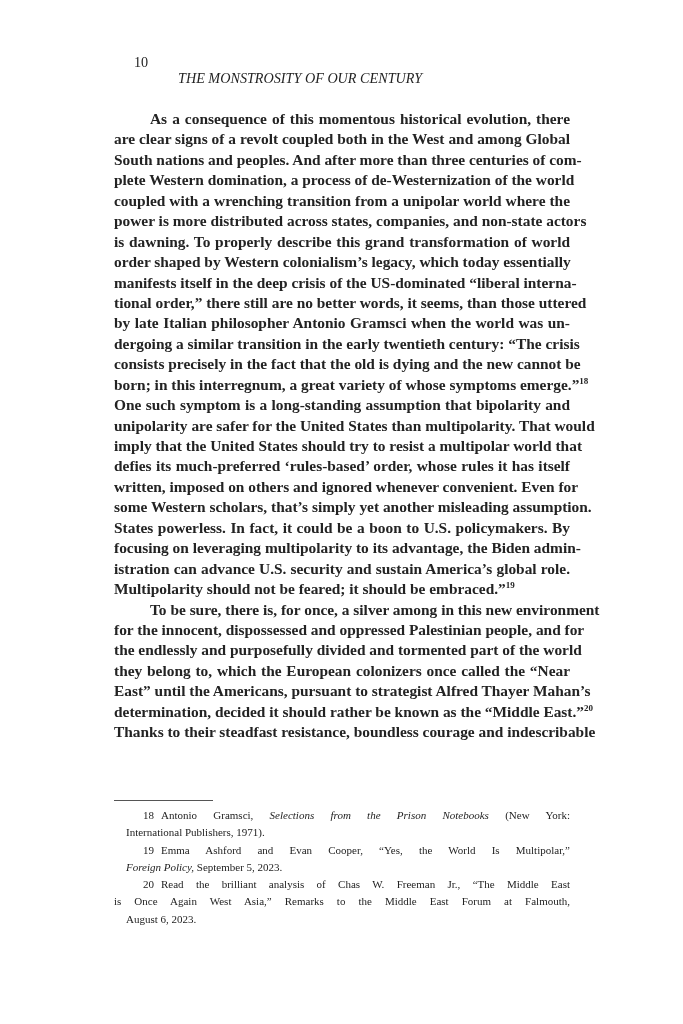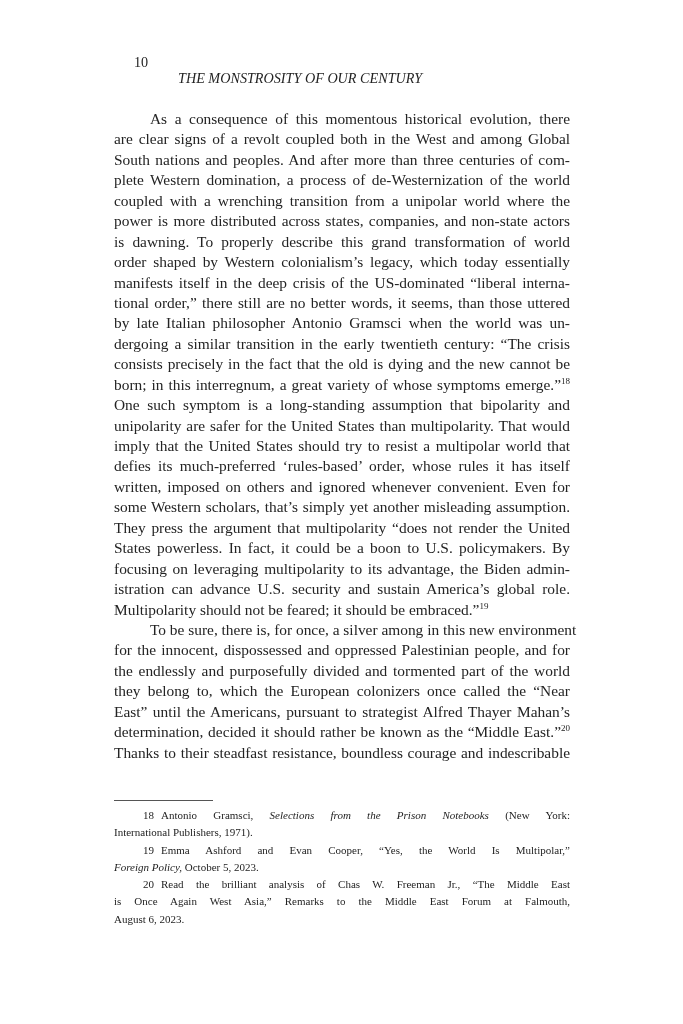--- a/index.html
+++ b/index.html
@@ -41,20 +41,21 @@
       position: absolute;
       left: 44px;
       top: 16px;
       font-style: italic;
     }
     .body-text {
       position: absolute;
       top: 109px;
       left: 0;
       width: 456px;
+      font-weight: bold;
     }
     .line {
       display: block;
       height: 20.45px;
       line-height: 20.45px;
       font-size: 15.4px;
       text-align: justify;
       text-align-last: justify;
       white-space: nowrap;
       overflow: visible;
@@ -88,20 +89,21 @@
       display: block;
       height: 17.3px;
       line-height: 17.3px;
       font-size: 11px;
       text-align: justify;
       text-align-last: justify;
       white-space: nowrap;
     }
     .fn-line.last {
       text-align-last: left;
+      margin-left: 12px;
     }
     .fn-line.indent {
       padding-left: 29px;
     }
     .fn-num {
       margin-right: 7px;
     }
     .it { font-style: italic; }
   </style>
 </head>
@@ -130,21 +132,20 @@
       <span class="line">by late Italian philosopher Antonio Gramsci when the world was un-</span>
       <span class="line">dergoing a similar transition in the early twentieth century: “The crisis</span>
       <span class="line">consists precisely in the fact that the old is dying and the new cannot be</span>
       <span class="line"><span>born; in this interregnum, a great variety of whose symptoms emerge.”</span><sup>18</sup></span>
       <span class="line">One such symptom is a long-standing assumption that bipolarity and</span>
       <span class="line">unipolarity are safer for the United States than multipolarity. That would</span>
       <span class="line">imply that the United States should try to resist a multipolar world that</span>
       <span class="line">defies its much-preferred ‘rules-based’ order, whose rules it has itself</span>
       <span class="line">written, imposed on others and ignored whenever convenient. Even for</span>
       <span class="line">some Western scholars, that’s simply yet another misleading assumption.</span>
-      <span class="line">They press the argument that multipolarity “does not render the United</span>
       <span class="line">States powerless. In fact, it could be a boon to U.S. policymakers. By</span>
       <span class="line">focusing on leveraging multipolarity to its advantage, the Biden admin-</span>
       <span class="line">istration can advance U.S. security and sustain America’s global role.</span>
       <span class="line last"><span>Multipolarity should not be feared; it should be embraced.”</span><sup>19</sup></span>
     </div>
 
     <div>
       <span class="line indent">To be sure, there is, for once, a silver among in this new environment</span>
       <span class="line">for the innocent, dispossessed and oppressed Palestinian people, and for</span>
       <span class="line">the endlessly and purposefully divided and tormented part of the world</span>
@@ -159,21 +160,21 @@
 
   <div class="footnotes">
 
     <div>
       <span class="fn-line indent"><span class="fn-num">18</span><span>Antonio Gramsci, </span><span class="it">Selections from the Prison Notebooks</span><span> (New York:</span></span>
       <span class="fn-line last">International Publishers, 1971).</span>
     </div>
 
     <div>
       <span class="fn-line indent"><span class="fn-num">19</span><span>Emma Ashford and Evan Cooper, “Yes, the World Is Multipolar,”</span></span>
-      <span class="fn-line last"><span class="it">Foreign Policy,</span><span> October 5, 2023.</span></span>
+      <span class="fn-line last"><span class="it">Foreign Policy,</span><span> September 5, 2023.</span></span>
     </div>
 
     <div>
       <span class="fn-line indent"><span class="fn-num">20</span><span>Read the brilliant analysis of Chas W. Freeman Jr., “The Middle East</span></span>
       <span class="fn-line">is Once Again West Asia,” Remarks to the Middle East Forum at Falmouth,</span>
       <span class="fn-line last">August 6, 2023.</span>
     </div>
   </div>
 
 </div>

